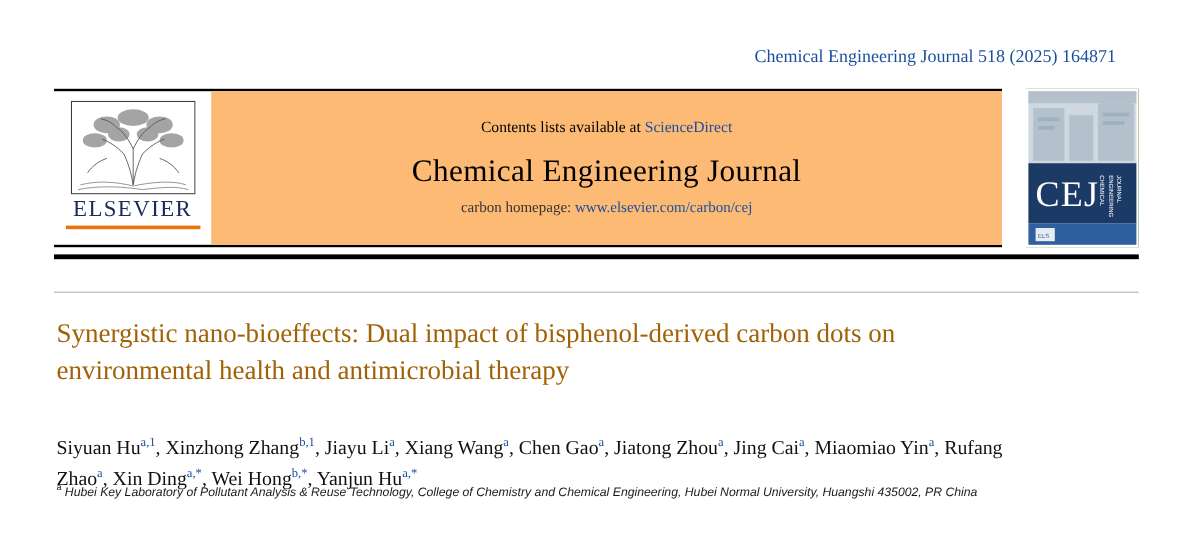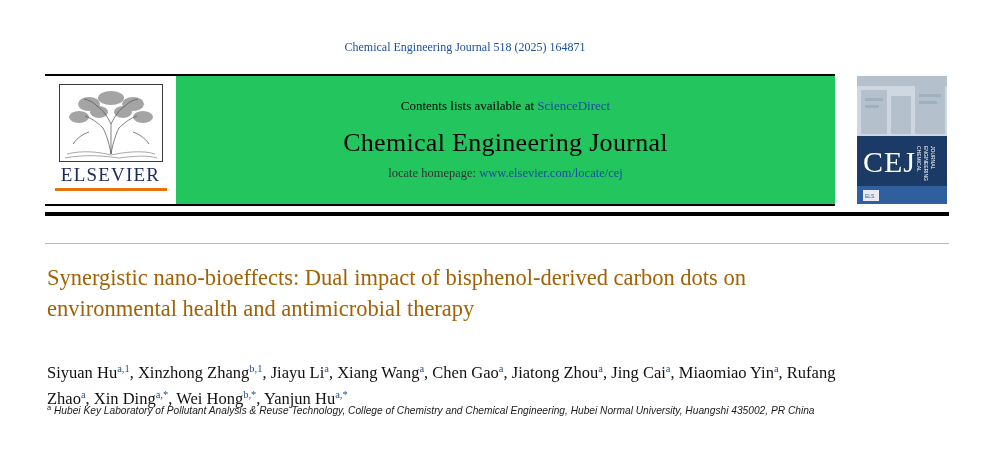--- a/index.html
+++ b/index.html
@@ -20,22 +20,22 @@
     width: 993px;
     height: 462px;
   }
 
   
   .running-head {
     position: absolute;
     top: 40px;
     left: 0;
     width: 930px;
-    text-align: center;
-    font-size: 12px;
+    text-align: right;
+    font-size: 15px;
     color: #1a4f9c;
     font-family: "Liberation Serif", serif;
   }
 
   
   .masthead {
     position: absolute;
     top: 74px;
     left: 45px;
     width: 790px;
@@ -69,21 +69,21 @@
   }
   .elsevier-rule {
     width: 112px;
     height: 3px;
     background: #e8730c;
     margin-top: 2px;
   }
 
   .journal-box {
     flex: 1 1 auto;
-    background: #22c55e;
+    background: #fdba74;
     display: flex;
     flex-direction: column;
     align-items: center;
     justify-content: center;
     padding: 6px 0 8px 0;
     box-sizing: border-box;
   }
   .contents-line {
     font-size: 13px;
     font-family: "Liberation Serif", serif;
@@ -230,21 +230,21 @@
       <div class="elsevier-word">ELSEVIER</div>
       <div class="elsevier-rule"></div>
     </div>
 
     <div class="journal-box">
       <div class="contents-line">
         <span>Contents lists available at </span><span class="sciencedirect">ScienceDirect</span>
       </div>
       <div class="journal-title">Chemical Engineering Journal</div>
       <div class="homepage-line">
-        <span>locate homepage: </span><span class="url">www.elsevier.com/locate/cej</span>
+        <span>carbon homepage: </span><span class="url">www.elsevier.com/carbon/cej</span>
       </div>
     </div>
   </div>
 
   <div class="cover">
     <svg width="94" height="132" viewBox="0 0 94 132">
       <rect x="0" y="0" width="94" height="132" fill="#ffffff"></rect>
       <rect x="2" y="2" width="90" height="60" fill="#cfd8e0"></rect>
       <g fill="#b4c0cc">
         <rect x="2" y="2" width="90" height="10"></rect>

